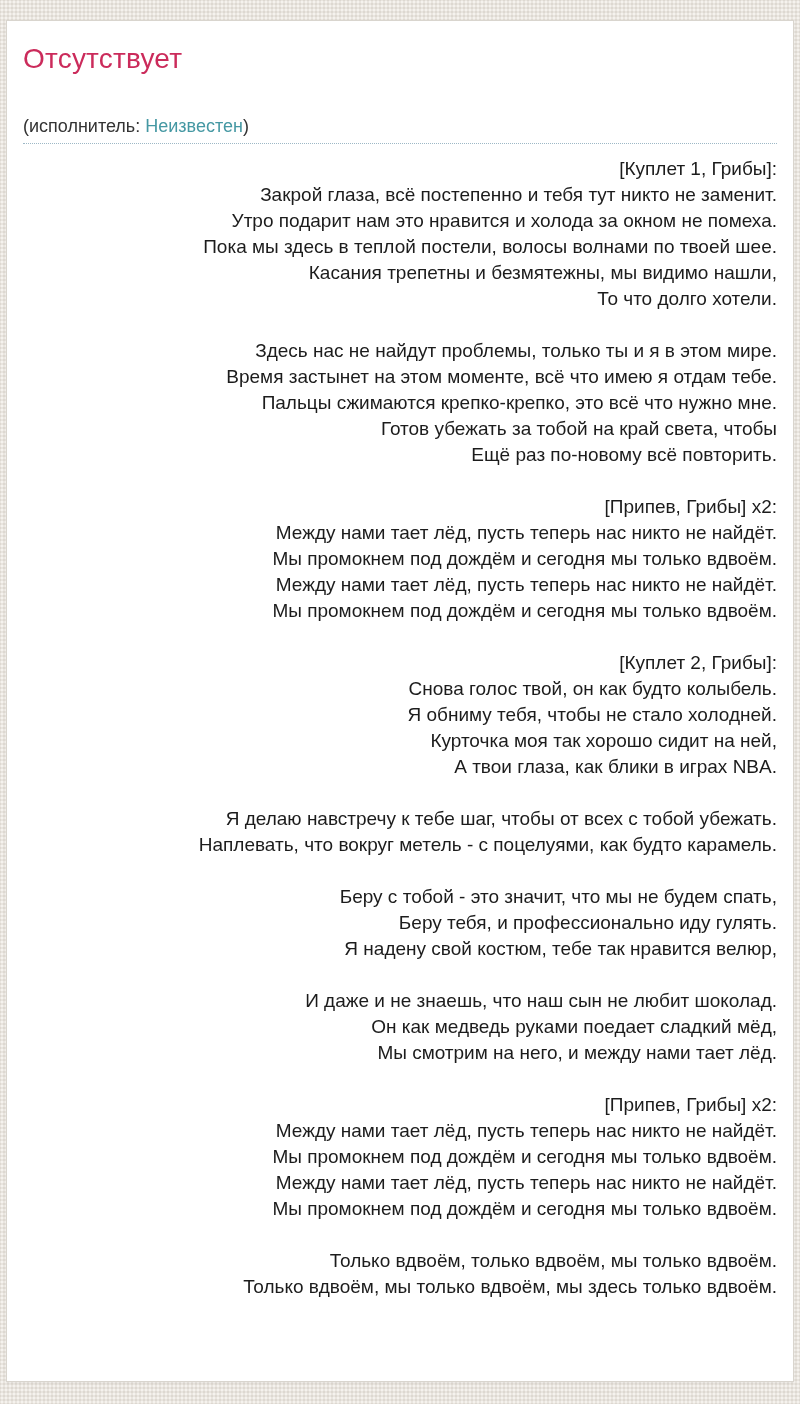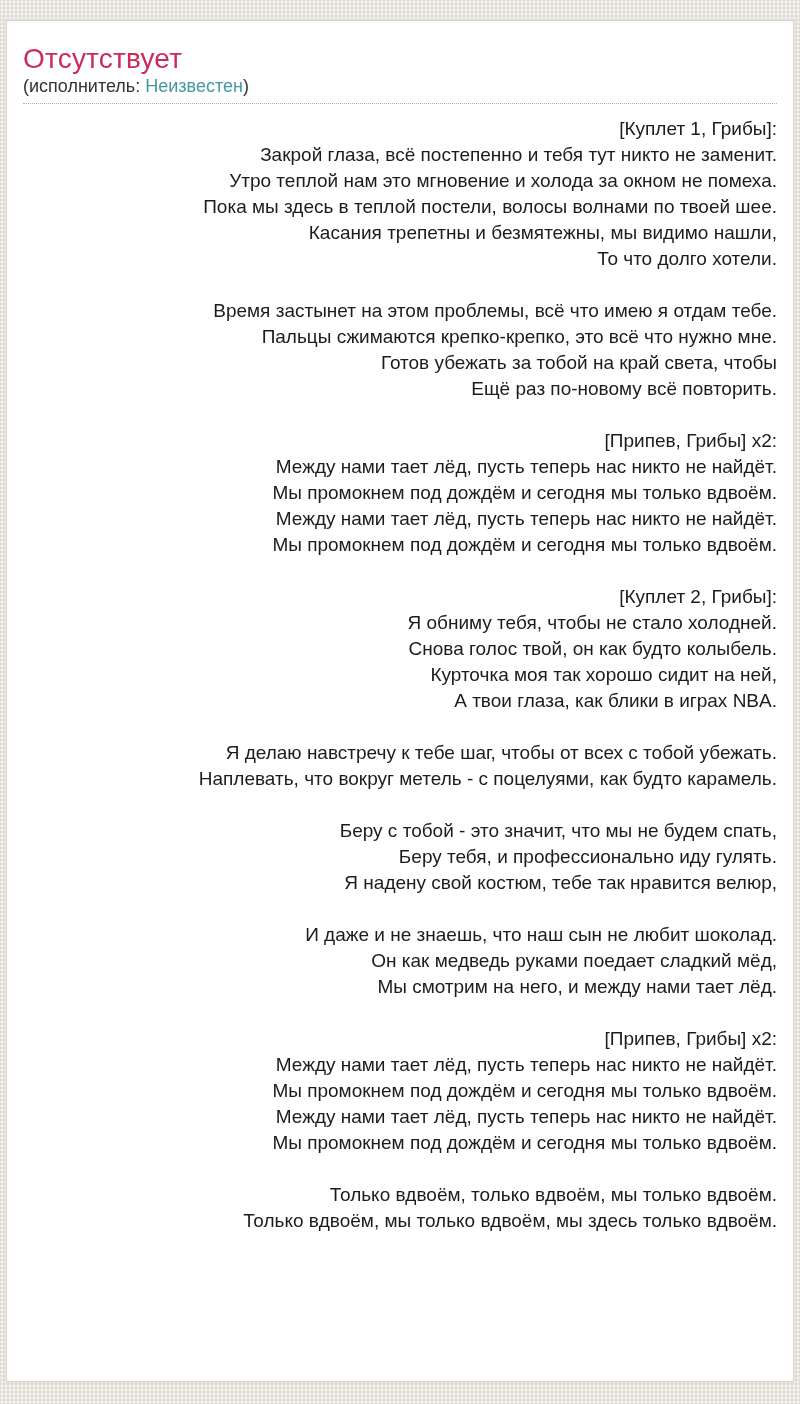--- a/index.html
+++ b/index.html
@@ -31,20 +31,21 @@
     font-weight: 400;
     color: #cb2b5b;
     letter-spacing: 0.2px;
   }
   .artist-line {
     font-size: 18px;
     line-height: 23px;
     color: #333333;
     border-bottom: 1px dotted #9db8c6;
     padding-bottom: 5px;
+    margin-top: 40px;
   }
   .artist-link {
     color: #4598a3;
     text-decoration: none;
     cursor: pointer;
   }
   .lyrics {
     margin-top: 12px;
     font-size: 19px;
     line-height: 26px;
@@ -59,42 +60,43 @@
 <div class="card">
   <div>
     <h1 class="song-title">Отсутствует</h1>
     <div class="artist-line"><span>(исполнитель: </span><a class="artist-link" href="#">Неизвестен</a><span>)</span></div>
   </div>
 
   <div class="lyrics">
       <div class="stanza">
         <div class="line">[Куплет 1, Грибы]:</div>
         <div class="line">Закрой глаза, всё постепенно и тебя тут никто не заменит.</div>
-        <div class="line">Утро теплой нам это мгновение и холода за окном не помеха.</div>
+        <div class="line">Утро подарит нам это нравится и холода за окном не помеха.</div>
         <div class="line">Пока мы здесь в теплой постели, волосы волнами по твоей шее.</div>
         <div class="line">Касания трепетны и безмятежны, мы видимо нашли,</div>
         <div class="line">То что долго хотели.</div>
       </div>
       <div class="stanza">
-        <div class="line">Время застынет на этом проблемы, всё что имею я отдам тебе.</div>
+        <div class="line">Здесь нас не найдут проблемы, только ты и я в этом мире.</div>
+        <div class="line">Время застынет на этом моменте, всё что имею я отдам тебе.</div>
         <div class="line">Пальцы сжимаются крепко-крепко, это всё что нужно мне.</div>
         <div class="line">Готов убежать за тобой на край света, чтобы</div>
         <div class="line">Ещё раз по-новому всё повторить.</div>
       </div>
       <div class="stanza">
         <div class="line">[Припев, Грибы] x2:</div>
         <div class="line">Между нами тает лёд, пусть теперь нас никто не найдёт.</div>
         <div class="line">Мы промокнем под дождём и сегодня мы только вдвоём.</div>
         <div class="line">Между нами тает лёд, пусть теперь нас никто не найдёт.</div>
         <div class="line">Мы промокнем под дождём и сегодня мы только вдвоём.</div>
       </div>
       <div class="stanza">
         <div class="line">[Куплет 2, Грибы]:</div>
+        <div class="line">Снова голос твой, он как будто колыбель.</div>
         <div class="line">Я обниму тебя, чтобы не стало холодней.</div>
-        <div class="line">Снова голос твой, он как будто колыбель.</div>
         <div class="line">Курточка моя так хорошо сидит на ней,</div>
         <div class="line">А твои глаза, как блики в играх NBA.</div>
       </div>
       <div class="stanza">
         <div class="line">Я делаю навстречу к тебе шаг, чтобы от всех с тобой убежать.</div>
         <div class="line">Наплевать, что вокруг метель - с поцелуями, как будто карамель.</div>
       </div>
       <div class="stanza">
         <div class="line">Беру с тобой - это значит, что мы не будем спать,</div>
         <div class="line">Беру тебя, и профессионально иду гулять.</div>

